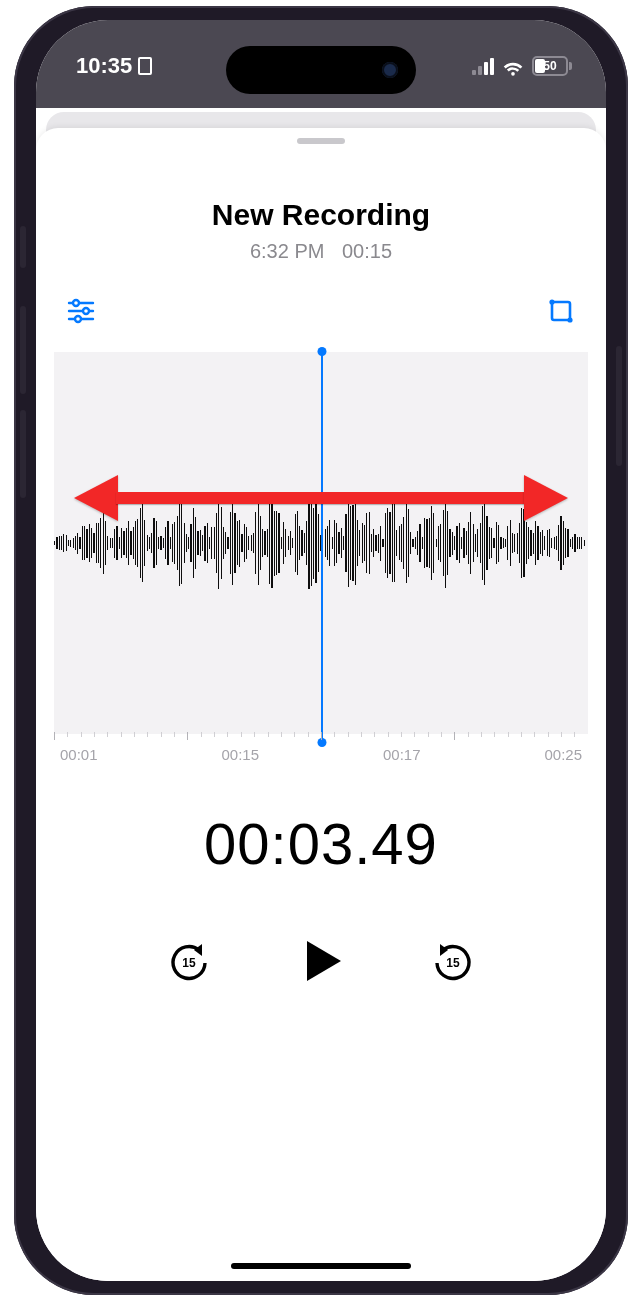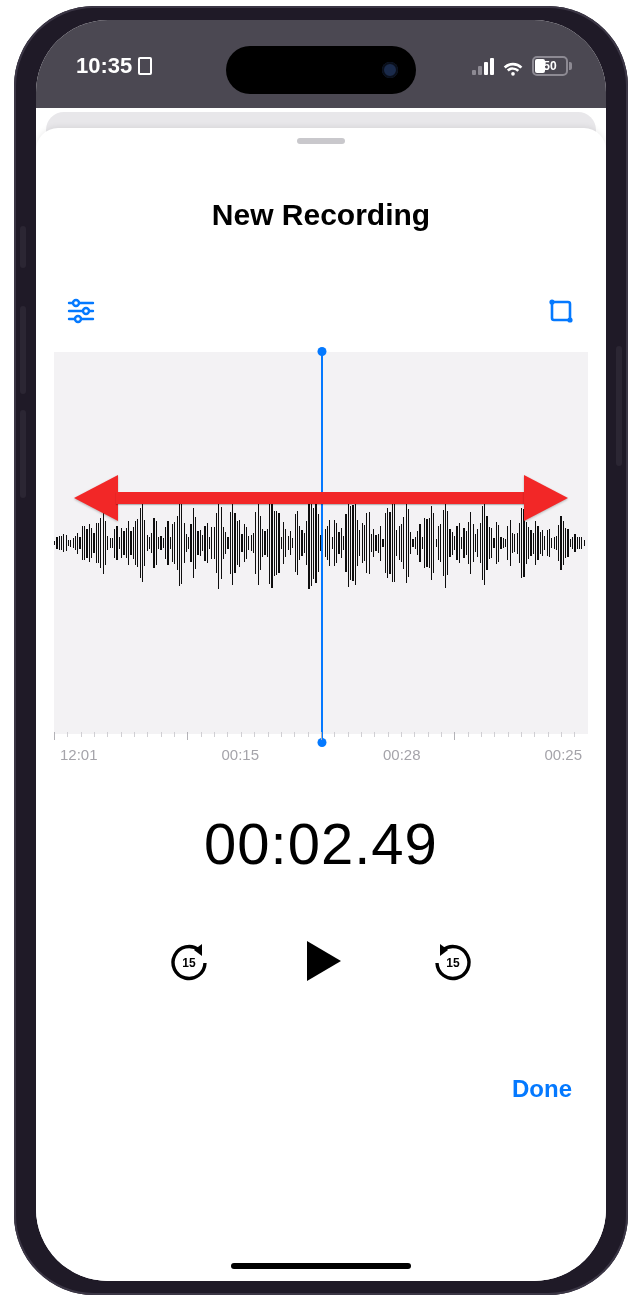--- a/index.html
+++ b/index.html
@@ -135,20 +135,24 @@
     <div class="island">
           <div class="cam"></div>
         </div>
 
     <div class="sheet-back"></div>
 
     <div class="sheet">
       <div class="grabber"></div>
 
       <div class="title">New Recording</div>
+      <div class="subtitle">
+        <span>6:32 PM</span>
+        <span>00:15</span>
+      </div>
 
       <div class="tool left">
         <svg viewBox="0 0 30 30">
               <g stroke="#0479ff" stroke-width="2.4" stroke-linecap="round" fill="none">
           <line x1="3" y1="7" x2="27" y2="7"></line>
                 <circle cx="10" cy="7" r="3" fill="#fff"></circle>
           <line x1="3" y1="15" x2="27" y2="15"></line>
                 <circle cx="20" cy="15" r="3" fill="#fff"></circle>
           <line x1="3" y1="23" x2="27" y2="23"></line>
                 <circle cx="12" cy="23" r="3" fill="#fff"></circle>
@@ -445,29 +449,29 @@
                 <i></i>
                 <i></i>
                 <i></i>
                 <i></i>
                 <i></i>
                 <i></i>
                 <i></i>
                 <i></i>
               </div>
           <div class="labels">
-            <span>12:01</span>
+            <span>00:01</span>
             <span>00:15</span>
-            <span>00:28</span>
+            <span>00:17</span>
             <span>00:25</span>
           </div>
         </div>
       </div>
 
-      <div class="timer">00:02.49</div>
+      <div class="timer">00:03.49</div>
 
       <div class="controls">
         <div class="skip">
           <svg viewBox="0 0 44 44">
             <path fill="none" stroke="#000" stroke-width="3.4" d="M38 24a16 16 0 1 1-6-13"></path>
             <polygon fill="#000" points="35,5 35,17 27,11"></polygon>
             <text x="22" y="28" font-size="12" font-weight="700" text-anchor="middle" fill="#000">15</text>
           </svg>
         </div>
         <div class="play">
@@ -478,23 +482,20 @@
         <div class="skip">
           <svg viewBox="0 0 44 44">
             <path fill="none" stroke="#000" stroke-width="3.4" d="M6 24a16 16 0 1 0 6-13"></path>
             <polygon fill="#000" points="9,5 9,17 17,11"></polygon>
             <text x="22" y="28" font-size="12" font-weight="700" text-anchor="middle" fill="#000">15</text>
           </svg>
         </div>
       </div>
 
       <div class="bottom">
-        <div class="done">
-          <span>Done</span>
-        </div>
       </div>
 
       <div class="home"></div>
     </div>
 
   </div>
  </div>
 </div>
 
 </body></html>

